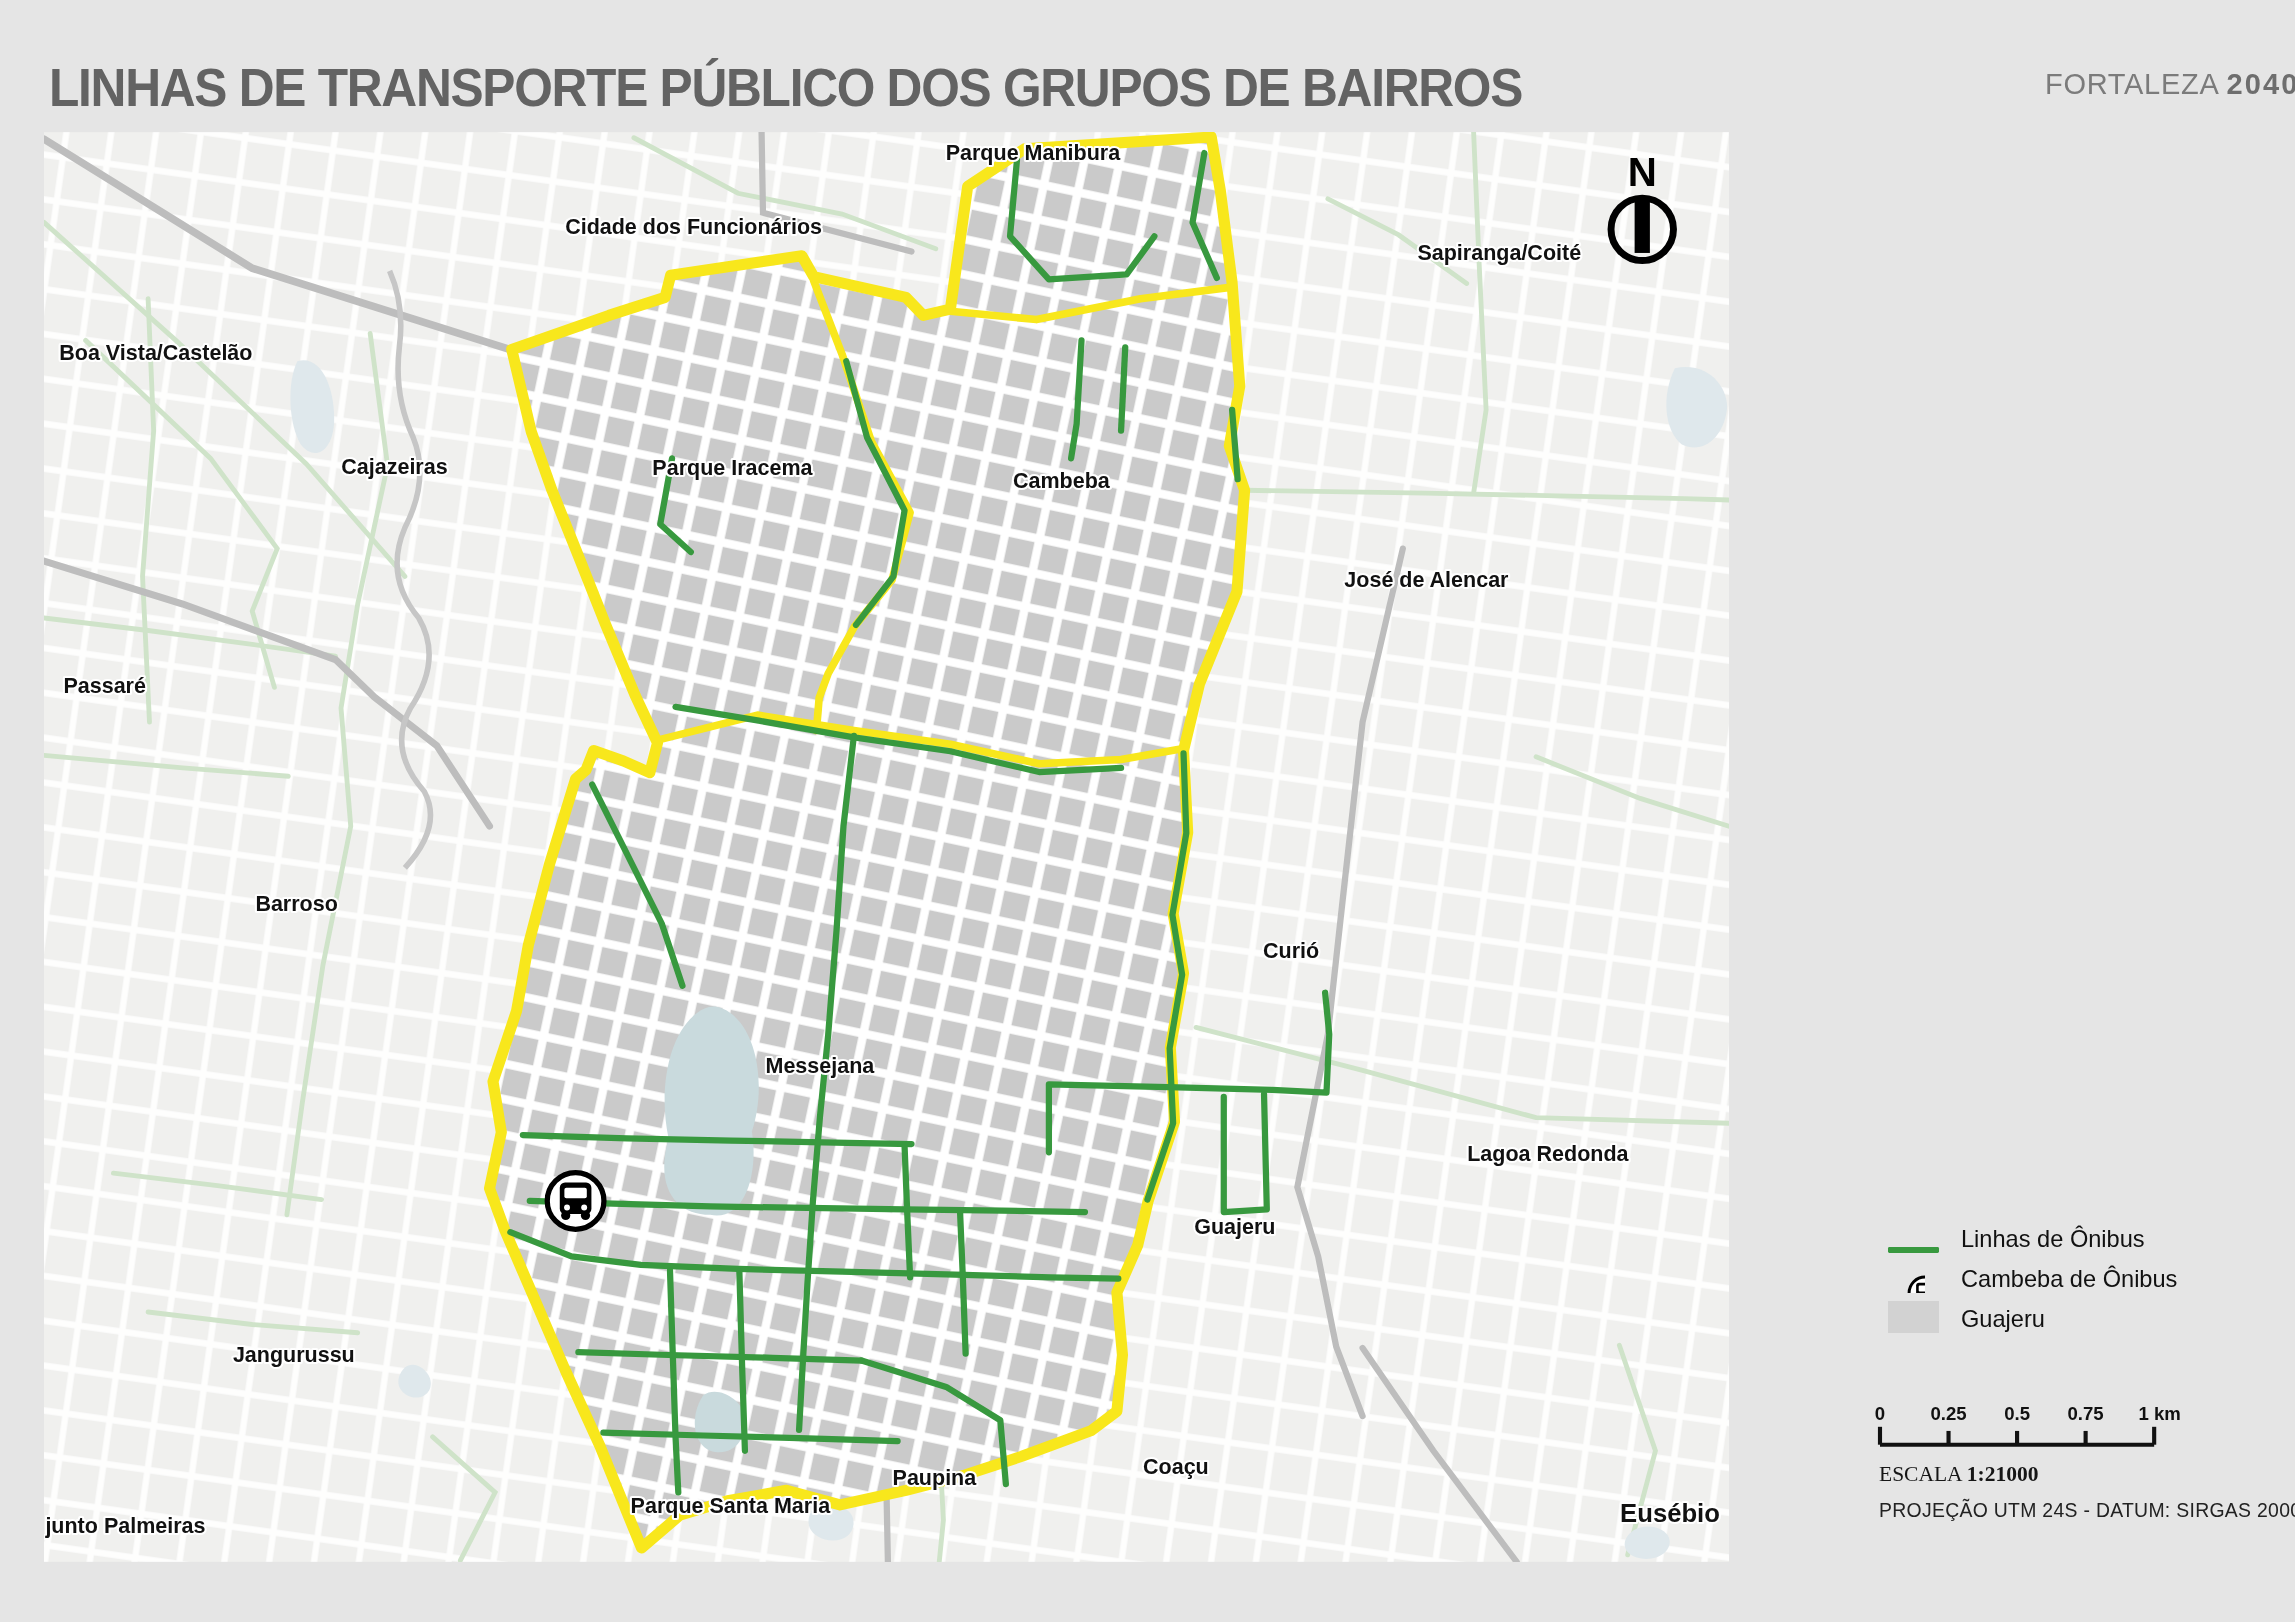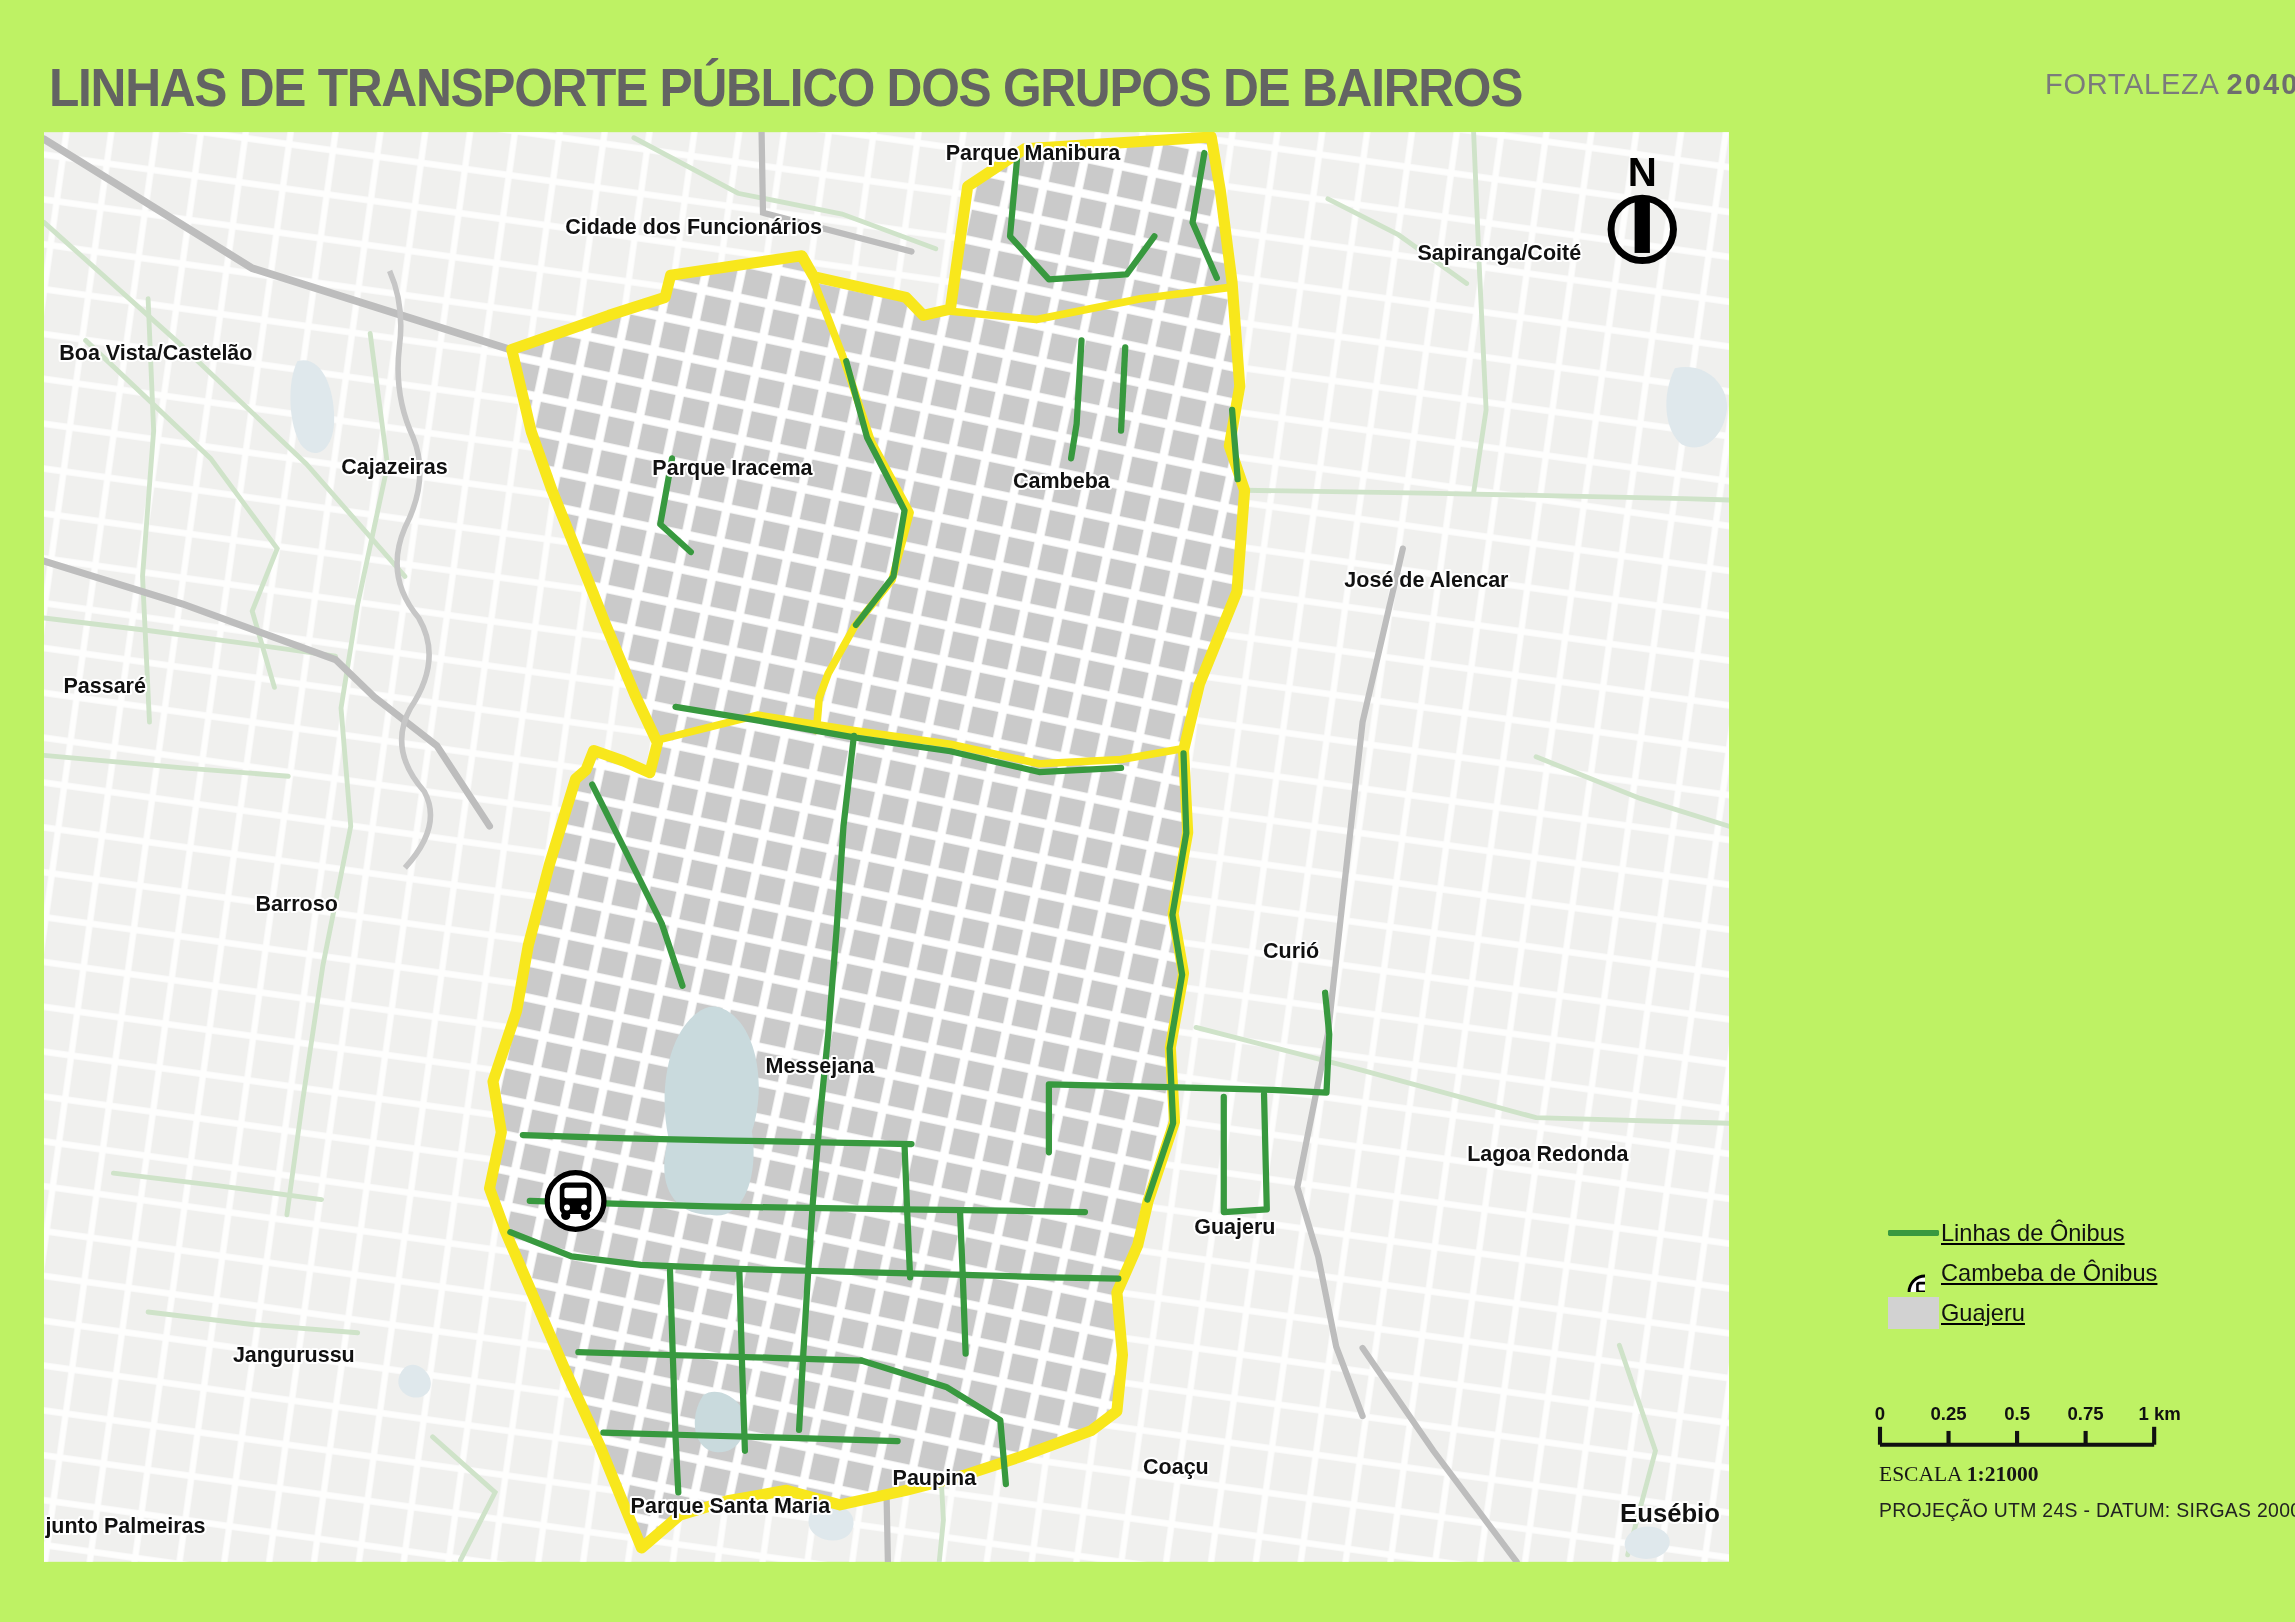--- a/index.html
+++ b/index.html
@@ -2,36 +2,36 @@
 <html style="--c-title: #636363; --c-brand: #7b7b7b; --c-label: #111111; --c-map_bg: #f0f0ee; --c-road_green: #cfe3c9; --c-road_gray: #bdbdbd; --c-river: #c6c6c6; --c-quadras: #cacaca; --c-boundary_yellow: #f8e71c; --c-bus_green: #38993f; --c-lake: #dfe8ec; --c-lagoon: #c9dadd; --c-scale_text: #161616;font-size:11px"><head>
 <meta charset="utf-8">
 <style>
   :root{
     --c-title:#636363; --c-brand:#7b7b7b; --c-label:#111111; --c-map_bg:#f0f0ee;
     --c-road_green:#cfe3c9; --c-road_gray:#bdbdbd; --c-river:#c6c6c6; --c-quadras:#cacaca;
     --c-boundary_yellow:#f8e71c; --c-bus_green:#38993f; --c-lake:#dfe8ec; --c-lagoon:#c9dadd;
     --c-scale_text:#161616;
   }
   html,body{margin:0;padding:0;background:#ffffff;}
-  #page{position:relative;width:2295px;height:1623px;background:#bef264;overflow:hidden;
+  #page{position:relative;width:2295px;height:1623px;background:#e5e5e5;overflow:hidden;
         font-family:"Liberation Sans",sans-serif;}
   #title{position:absolute;left:49px;top:56px;font-size:54px;font-weight:700;
          color:var(--c-title);letter-spacing:-1.4px;white-space:nowrap;
          transform:scaleX(0.92);transform-origin:left center;}
   #brand{position:absolute;left:2045px;top:68px;font-size:29px;color:var(--c-brand);
          letter-spacing:0.7px;white-space:nowrap;}
   #brand .b{font-weight:700;letter-spacing:2.1px;color:#6e6e6e;}
   #mapsvg{position:absolute;left:44px;top:132px;}
   .maplabel{font-family:"Liberation Sans",sans-serif;font-weight:700;font-size:31px;
             fill:var(--c-label);stroke:#ffffff;stroke-width:6px;paint-order:stroke;
             stroke-linejoin:round;}
   .nlabel{font-family:"Liberation Sans",sans-serif;font-weight:700;font-size:58px;fill:#000;}
   
   #legend{position:absolute;left:1888px;top:1213px;}
-  .lrow{display:flex;align-items:center;gap:2px;height:40px;text-decoration:underline;}
+  .lrow{display:flex;align-items:flex-end;gap:22px;height:40px;}
   .lrow .txt{font-size:23.6px;color:#111;white-space:nowrap;}
   .sw-line{width:51px;height:6.2px;background:var(--c-bus_green);border-radius:1.4px;}
   .sw-sq{width:51px;height:32px;background:#d2d2d2;}
   .sw-bus{width:51px;display:flex;justify-content:flex-start;}
   
   #scalebar{position:absolute;left:1867px;top:1402px;}
   #escala{position:absolute;left:1879px;top:1462px;font-size:21.5px;color:var(--c-scale_text);font-family:Liberation Serif, serif;}
   #escala .b{font-weight:700;}
   #projection{position:absolute;left:1879px;top:1499px;font-size:19.4px;color:#222;
               letter-spacing:0.3px;white-space:nowrap;}

